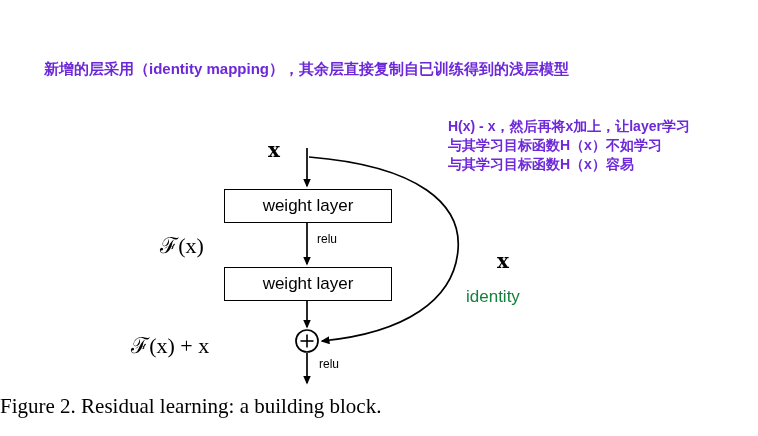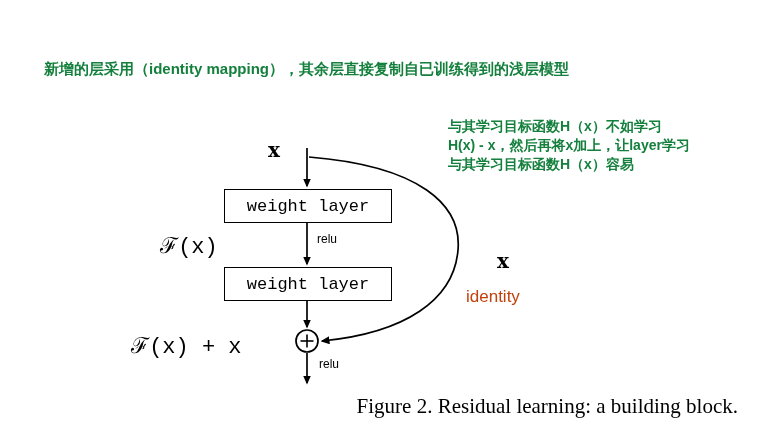--- a/index.html
+++ b/index.html
@@ -10,21 +10,21 @@
   .canvas {
     position: relative;
     width: 758px;
     height: 436px;
     background: #ffffff;
     overflow: hidden;
     font-family: "Liberation Sans", sans-serif;
   }
   .abs { position: absolute; }
   .red-note {
-    color: #15803d;
+    color: #6d28d9;
     font-weight: bold;
     font-family: "Liberation Sans", sans-serif;
   }
   .note-top {
     left: 44px;
     top: 60px;
     font-size: 15px;
     width: 700px;
     white-space: nowrap;
   }
@@ -46,63 +46,62 @@
     width: 168px;
     height: 34px;
     border: 1.6px solid #000000;
     background: #ffffff;
     display: flex;
     align-items: center;
     justify-content: center;
     font-size: 17px;
     color: #000000;
     box-sizing: border-box;
-    font-family: Liberation Mono, monospace;
   }
   .box1 { top: 189px; }
   .box2 { top: 267px; }
   .relu-label {
     font-size: 12px;
     color: #000000;
   }
   .math-label {
-    font-family: Liberation Mono, monospace;
+    font-family: Liberation Serif, serif;
     font-size: 22px;
     color: #000000;
   }
   .bold-x {
     font-family: "DejaVu Serif", "Liberation Serif", serif;
     font-weight: bold;
     font-size: 20px;
     color: #000000;
   }
   .identity-label {
     font-size: 17px;
-    color: #c2410c;
+    color: #15803d;
   }
   .caption {
     left: 0;
     right: 20px;
     top: 394px;
-    text-align: right;
+    text-align: left;
     font-family: "Liberation Serif", serif;
     font-size: 21px;
     color: #000000;
   }
 </style>
 </head>
 <body>
 
 <div class="canvas">
 
   <div class="abs red-note note-top">新增的层采用（identity mapping），其余层直接复制自已训练得到的浅层模型</div>
 
   <div class="abs red-note note-right">
+    <div>H(x) - x，然后再将x加上，让layer学习</div>
     <div>与其学习目标函数H（x）不如学习</div>
-    <div>H(x) - x，然后再将x加上，让layer学习</div>
     <div>与其学习目标函数H（x）容易</div>
   </div>
 
   <svg class="diagram-layer" width="758" height="436" aria-hidden="true">
     <defs>
       <marker id="arrowhead" markerWidth="9" markerHeight="8" refX="7.5" refY="4" orient="auto" markerUnits="userSpaceOnUse">
         <path d="M0,0 L9,4 L0,8 z" fill="#000000"></path>
       </marker>
     </defs>
 

